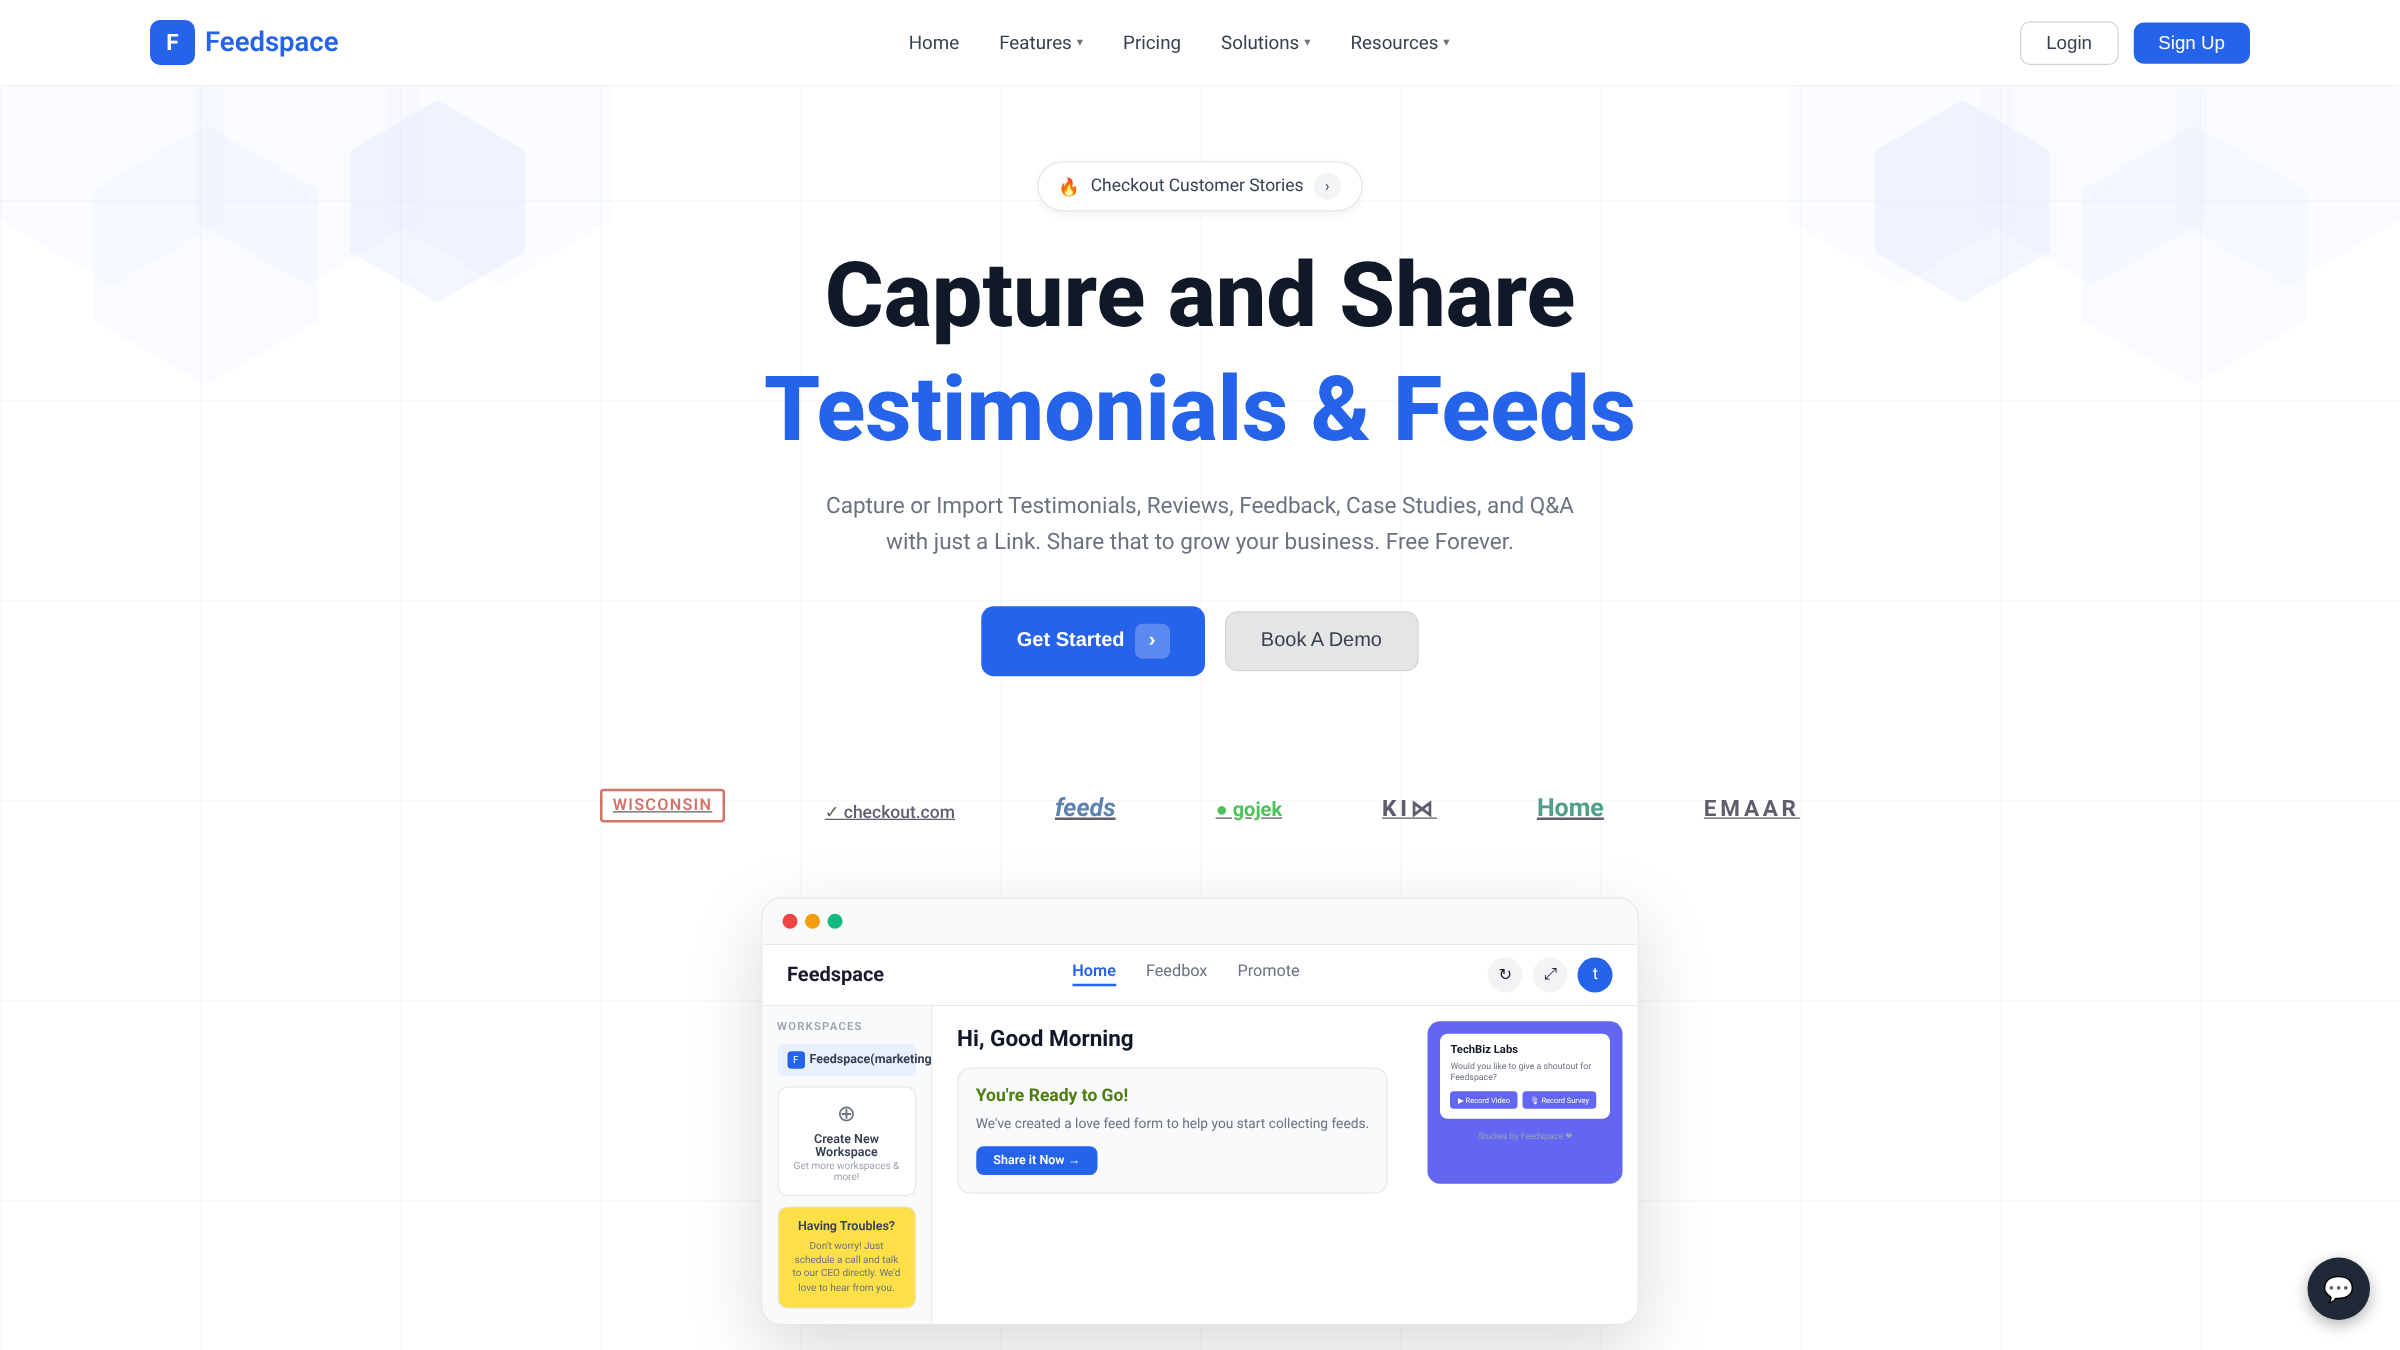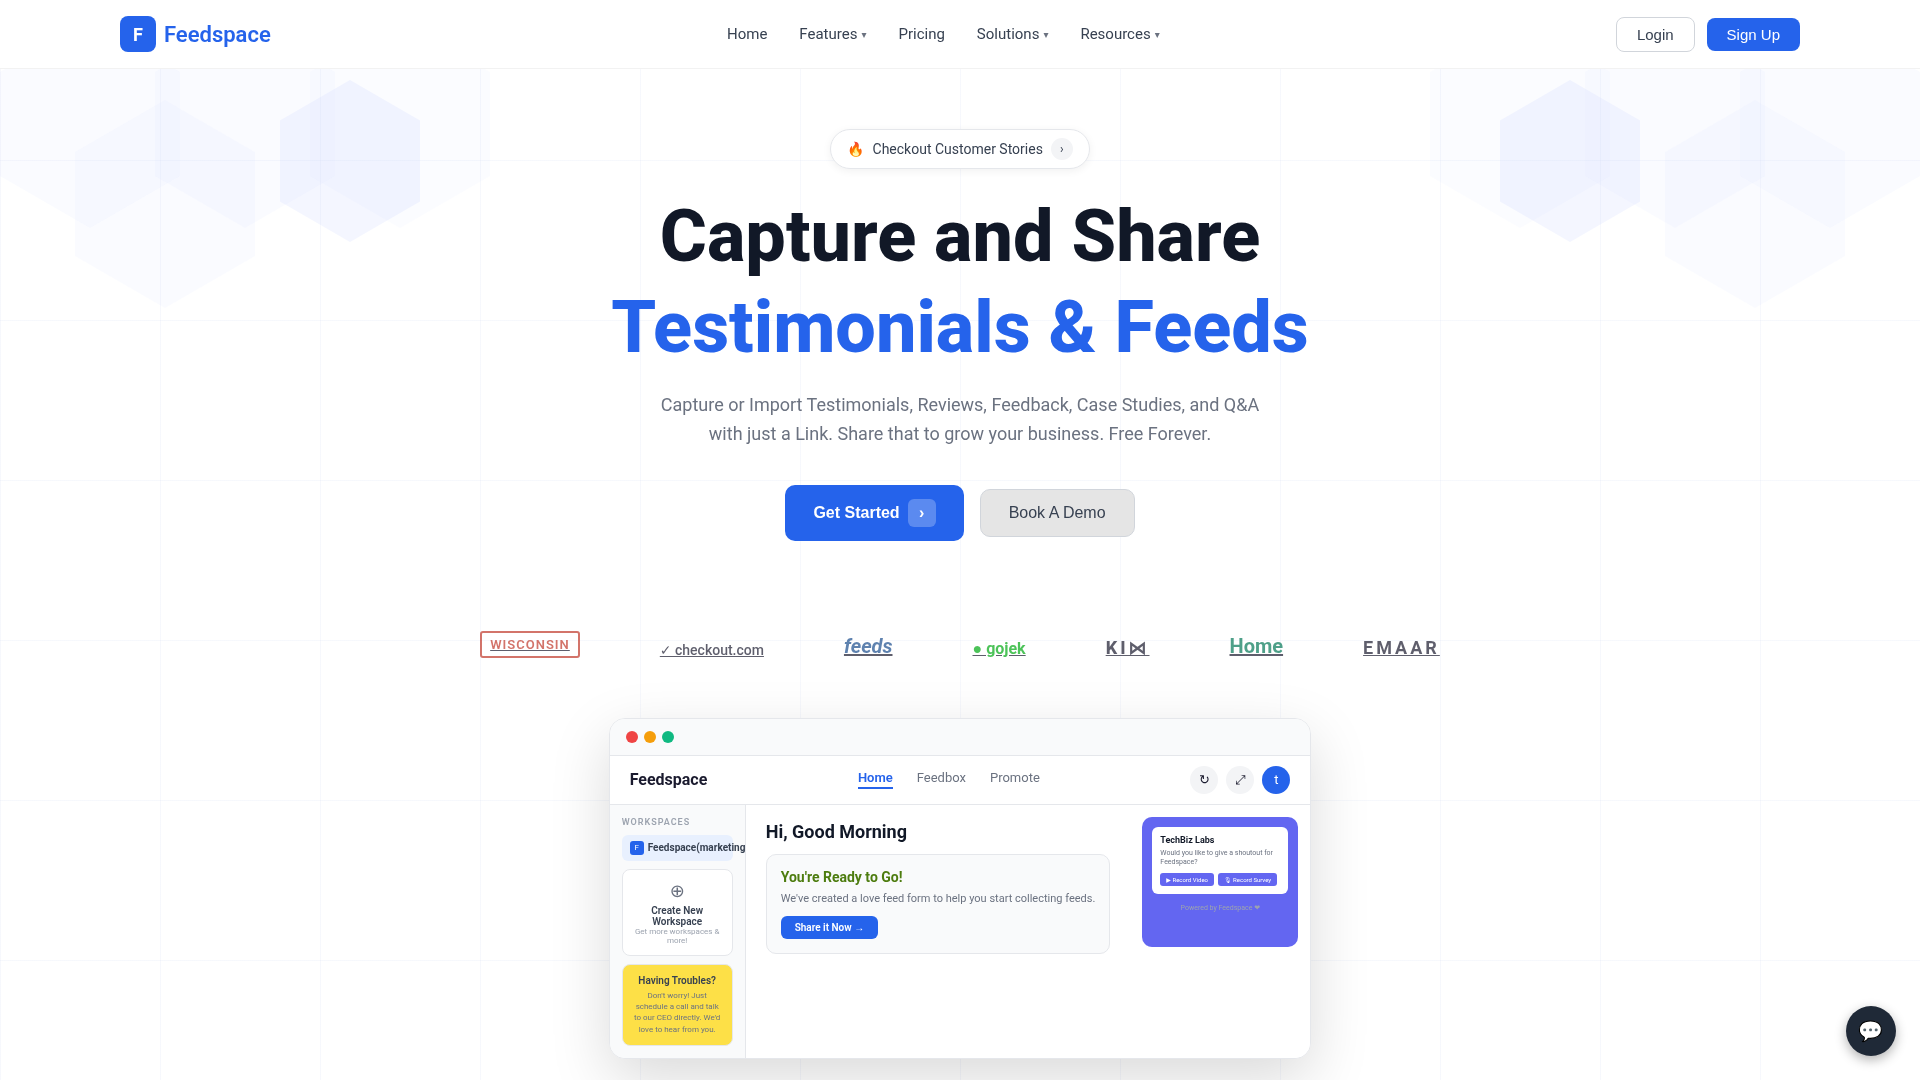--- a/index.html
+++ b/index.html
@@ -676,21 +676,21 @@
       <div class="app-right-panel">
         <div class="app-demo-card">
           <div class="app-demo-inner">
             <div class="app-demo-title">TechBiz Labs</div>
             <div class="app-demo-text">Would you like to give a shoutout for Feedspace?</div>
             <div class="app-demo-btns">
               <div class="app-demo-btn">▶ Record Video</div>
               <div class="app-demo-btn">🎙 Record Survey</div>
             </div>
           </div>
-          <div class="app-powered">Powered by Feedspace ❤</div>
+          <div class="app-powered">Studies by Feedspace ❤</div>
         </div>
       </div>
     </div>
   </div>
 </div>
 
 <div class="chat-bubble">
   <span>💬</span>
 </div>
 

